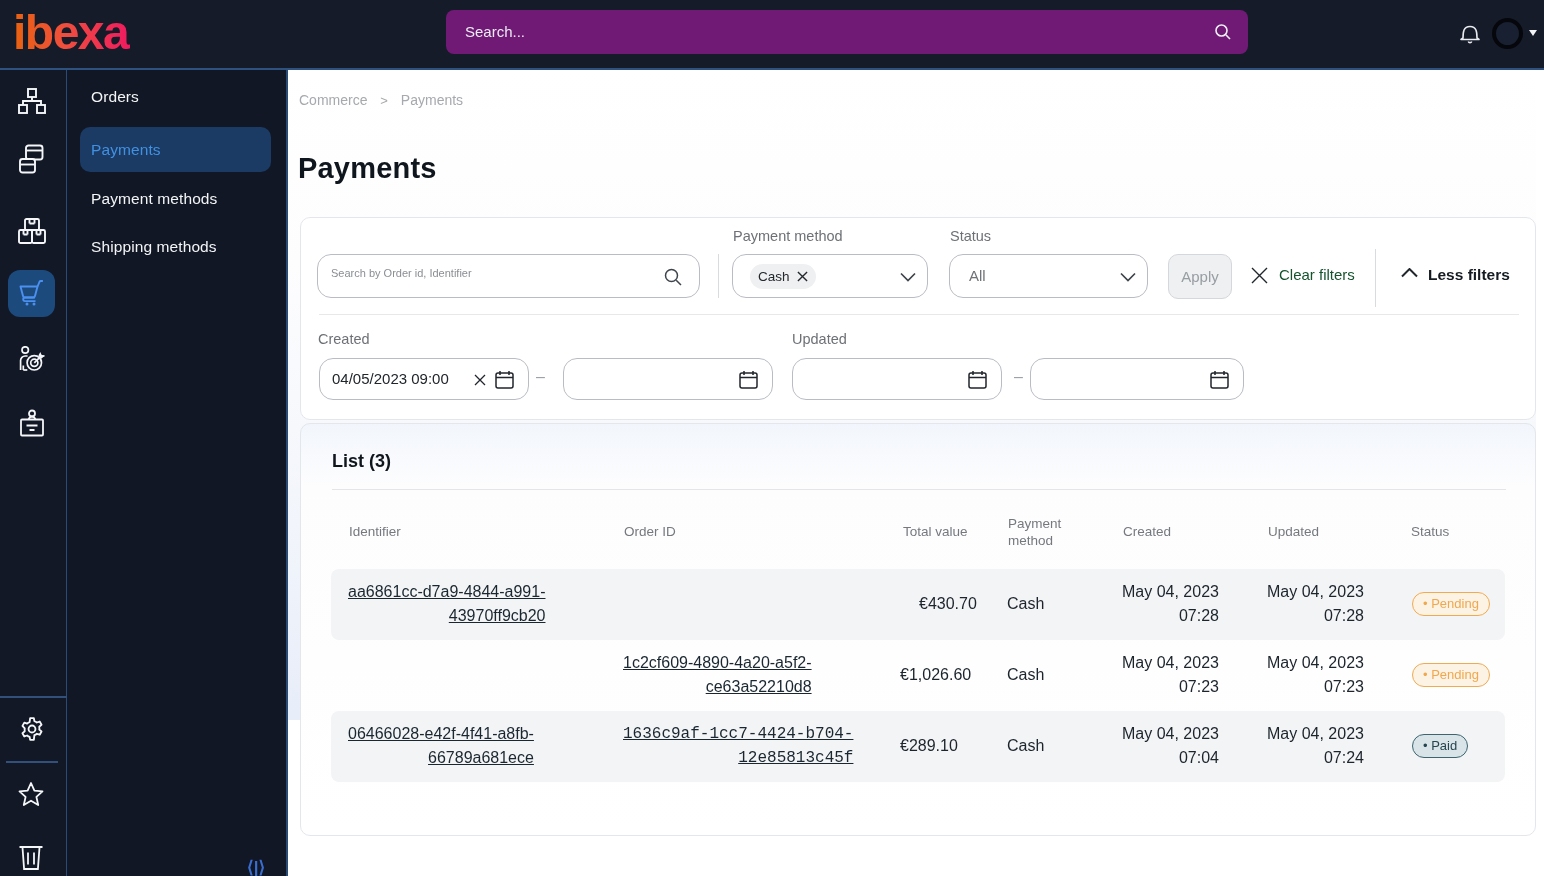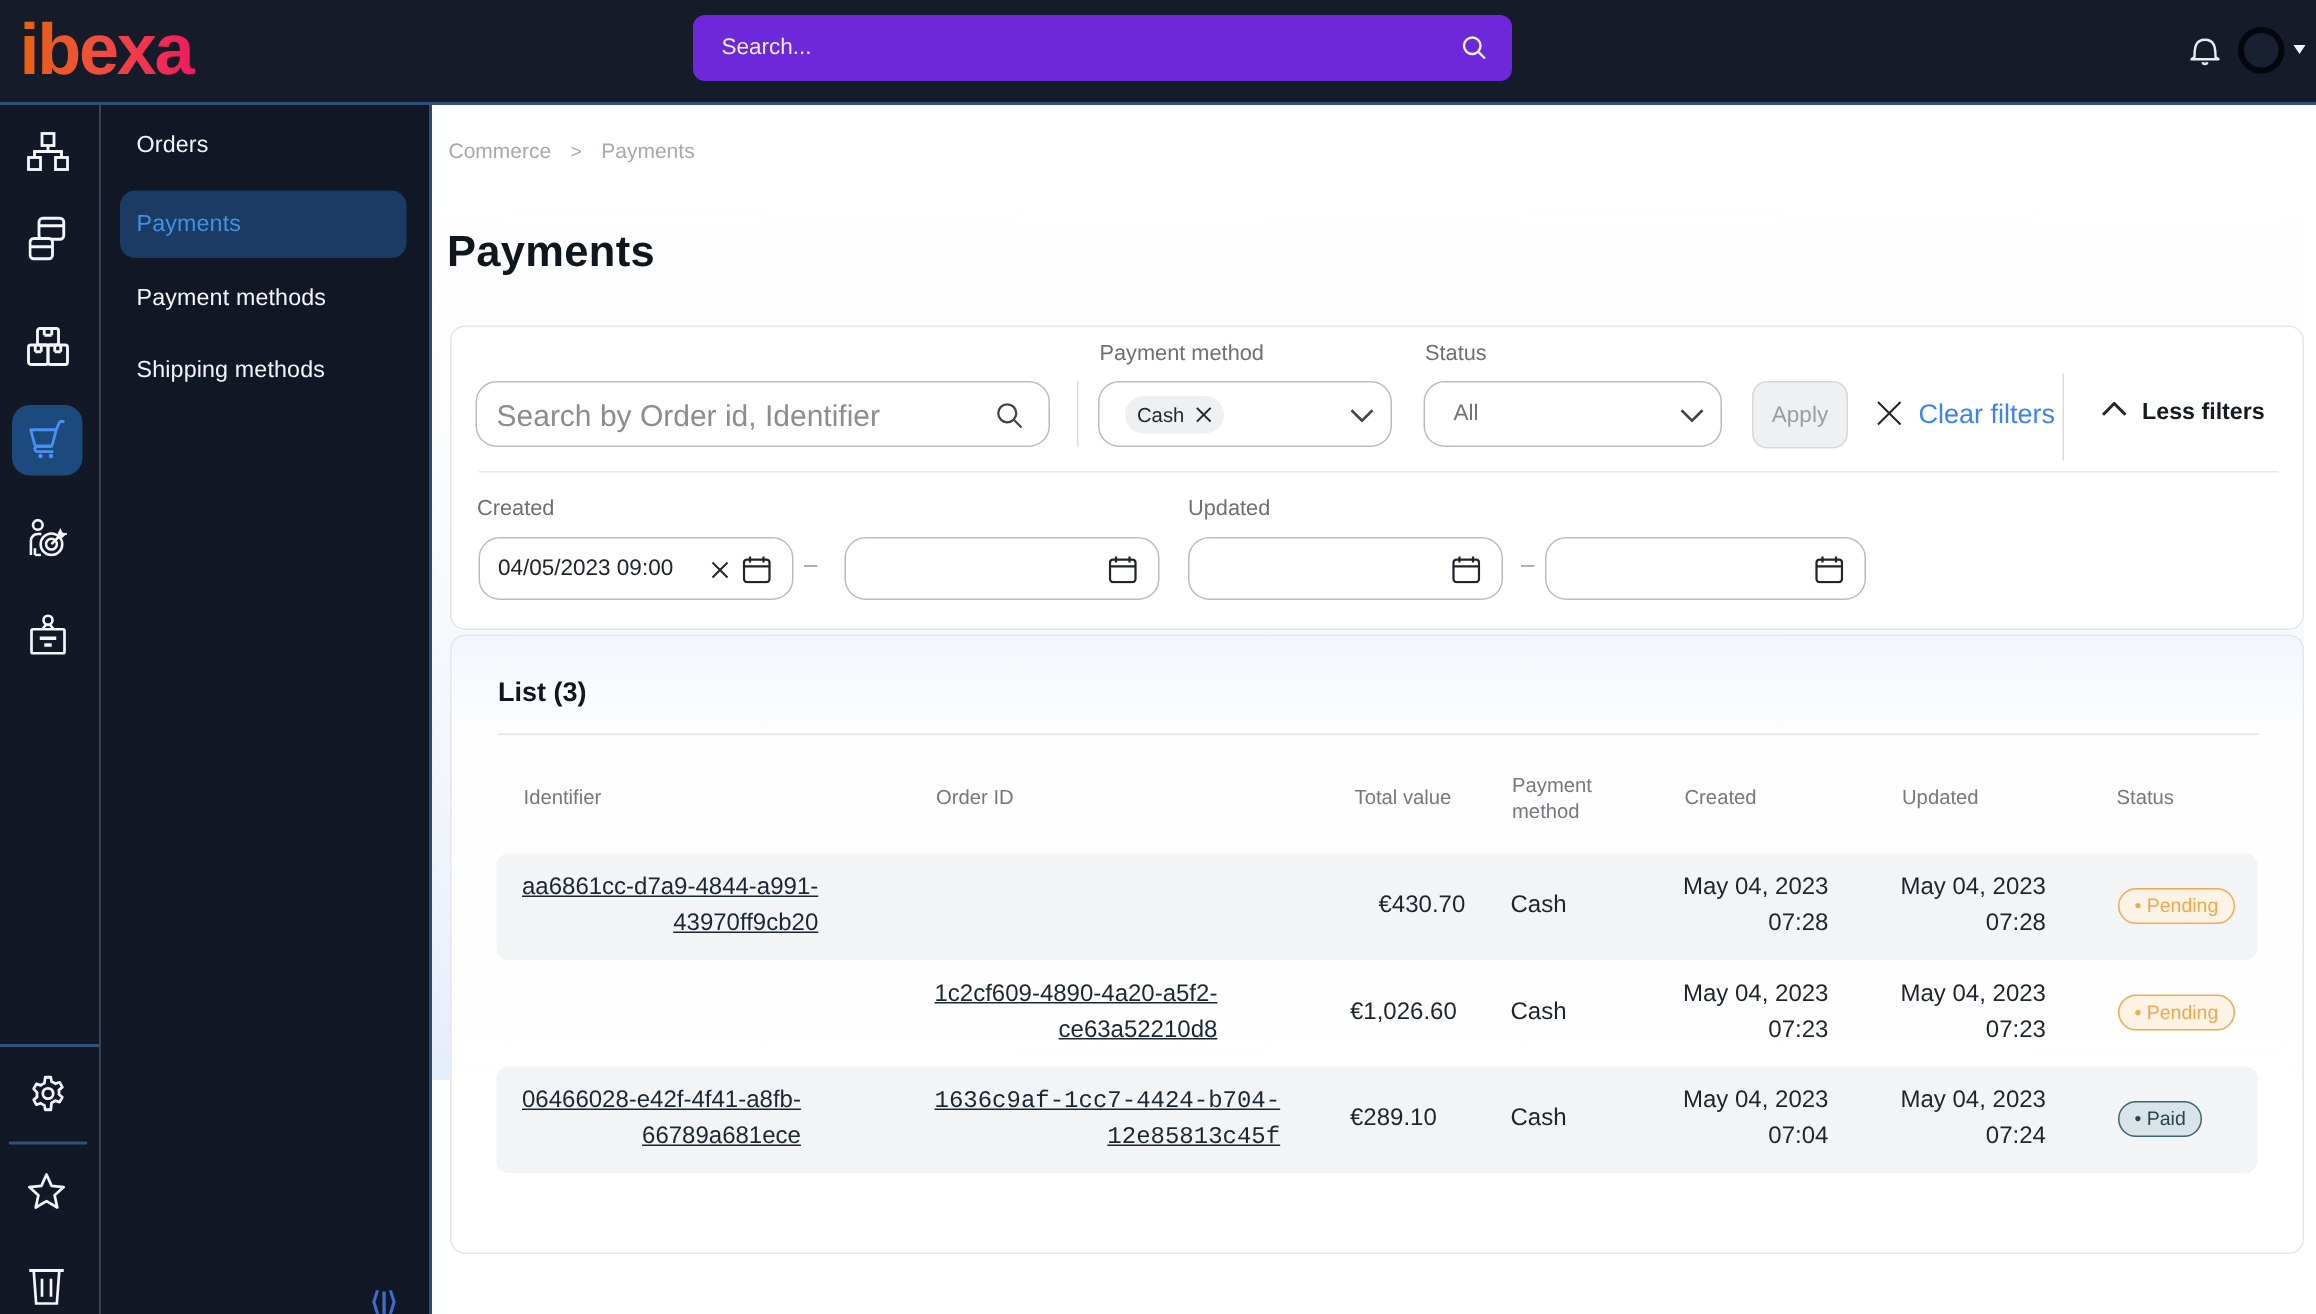--- a/index.html
+++ b/index.html
@@ -1,20 +1,20 @@
 <!DOCTYPE html>
 <html><head>
 <meta charset="utf-8">
 <style>
 * { margin:0; padding:0; box-sizing:border-box; }
 html,body { width:1544px; height:876px; overflow:hidden; font-family:"Liberation Sans", sans-serif; background:#fff; }
 
 
 #topbar { position:absolute; left:0; top:0; width:1544px; height:70px; background:#151b29; border-bottom:2px solid #2e517f; }
-#searchbar { position:absolute; left:446px; top:10px; width:546px; height:44px; background:#6d28d9; border-radius:8px;margin-left:16px; }
+#searchbar { position:absolute; left:446px; top:10px; width:802px; height:44px; background:#701a75; border-radius:8px; }
 #searchbar .ph { position:absolute; left:19px; top:0; line-height:44px; font-size:15px; color:#e9edf2; }
 #searchbar svg { position:absolute; right:15px; top:12px; }
 #bell { position:absolute; left:1459px; top:22px; }
 #avatar { position:absolute; left:1492px; top:18px; width:31px; height:31px; border-radius:50%; background:#182031; border:4px solid #05070c; }
 #caret { position:absolute; left:1529px; top:30px; width:0; height:0; border-left:4.5px solid transparent; border-right:4.5px solid transparent; border-top:6px solid #f2f4f6; }
 
 
 #rail { position:absolute; left:0; top:70px; width:67px; height:806px; background:#121826; border-right:1px solid #2b4b77; }
 #rail svg { position:absolute; }
 .carttile { position:absolute; left:8px; top:200px; width:47px; height:47px; border-radius:12px; background:#1d4a7d; }
@@ -32,21 +32,21 @@
 #breadcrumb { position:absolute; left:11px; top:22px; font-size:14px; color:#a6a9ad; }
 #breadcrumb .sep { margin:0 9px; font-size:13px; }
 #pagetitle { position:absolute; left:10px; top:82px; font-size:29px; font-weight:700; color:#10161d; letter-spacing:0.2px; }
 
 .card { position:absolute; left:12px; width:1236px; background:#fff; border:1px solid #e3e7ec; border-radius:10px; }
 #fcard { top:147px; height:203px; }
 #lcard { top:353px; height:413px; background:linear-gradient(180deg,#f2f6fc 0%,#fdfdfe 15%,#ffffff 100%); }
 
 .flabel { position:absolute; font-size:14.5px; color:#6d7176; }
 .finput { position:absolute; border:1px solid #b9bdc3; border-radius:14px; background:#fff; }
-.ph2 { color:#8a8e93; font-size:20px; }
+.ph2 { color:#8a8e93; font-size:11px; }
 
 
 .thead { position:absolute; font-size:13.5px; color:#75797e; }
 .row { position:absolute; left:30px; width:1174px; height:71px; border-radius:8px;text-align:right; }
 .row.grey { background:#f3f4f6; }
 .cell { position:absolute; font-size:16px; color:#1c242c; line-height:24px; }
 .idlink { color:#1a2730; text-decoration:underline; }
 .badge { position:absolute; height:24px; line-height:22px; border-radius:12px; font-size:13px; padding:0 10px; }
 .b-pending { border:1px solid #f0aa52; background:#fdf3e5; color:#efa84e; }
 .b-paid { border:1px solid #3d656f; background:#d9e4e8; color:#27454f; }
@@ -185,21 +185,21 @@
     <div class="finput" style="left:648px;top:36px;width:199px;height:44px;">
       <span style="position:absolute;left:19px;top:12px;font-size:15px;color:#6f7377;">All</span>
       <svg width="16" height="10" viewBox="0 0 16 10" fill="none" stroke="#3d444b" stroke-width="1.7" style="position:absolute;right:11px;top:17px;">
           <path d="M1 1.5 L8 8.5 L15 1.5"></path>
         </svg>
     </div>
     <div style="position:absolute;left:867px;top:36px;width:64px;height:45px;border-radius:10px;background:#eef0f2;border:1px solid #d4d7db;text-align:center;line-height:43px;font-size:15px;color:#989da2;">Apply</div>
     <svg width="17" height="17" viewBox="0 0 17 17" stroke="#20262c" stroke-width="1.4" style="position:absolute;left:950px;top:49px;">
         <path d="M1 1 L16 16 M16 1 L1 16"></path>
       </svg>
-    <span style="position:absolute;left:978px;top:48px;font-size:18px;color:#3b82f6;">Clear filters</span>
+    <span style="position:absolute;left:978px;top:48px;font-size:15px;color:#14532d;">Clear filters</span>
     <div style="position:absolute;left:1074px;top:31px;width:1px;height:58px;background:#d9dcdf;"></div>
     <svg width="17" height="10" viewBox="0 0 17 10" fill="none" stroke="#20262c" stroke-width="2" style="position:absolute;left:1100px;top:50px;">
         <path d="M1 8.5 L8.5 1 L16 8.5"></path>
       </svg>
     <span style="position:absolute;left:1127px;top:48px;font-size:15.5px;font-weight:700;color:#141b22;">Less filters</span>
     <div style="position:absolute;left:18px;top:96px;width:1200px;height:1px;background:#e7e8ea;"></div>
 
     <div class="flabel" style="left:17px;top:113px;">Created</div>
     <div class="finput" style="left:18px;top:140px;width:210px;height:42px;">
       <span style="position:absolute;left:12px;top:11px;font-size:15px;color:#21262b;">04/05/2023 09:00</span>

